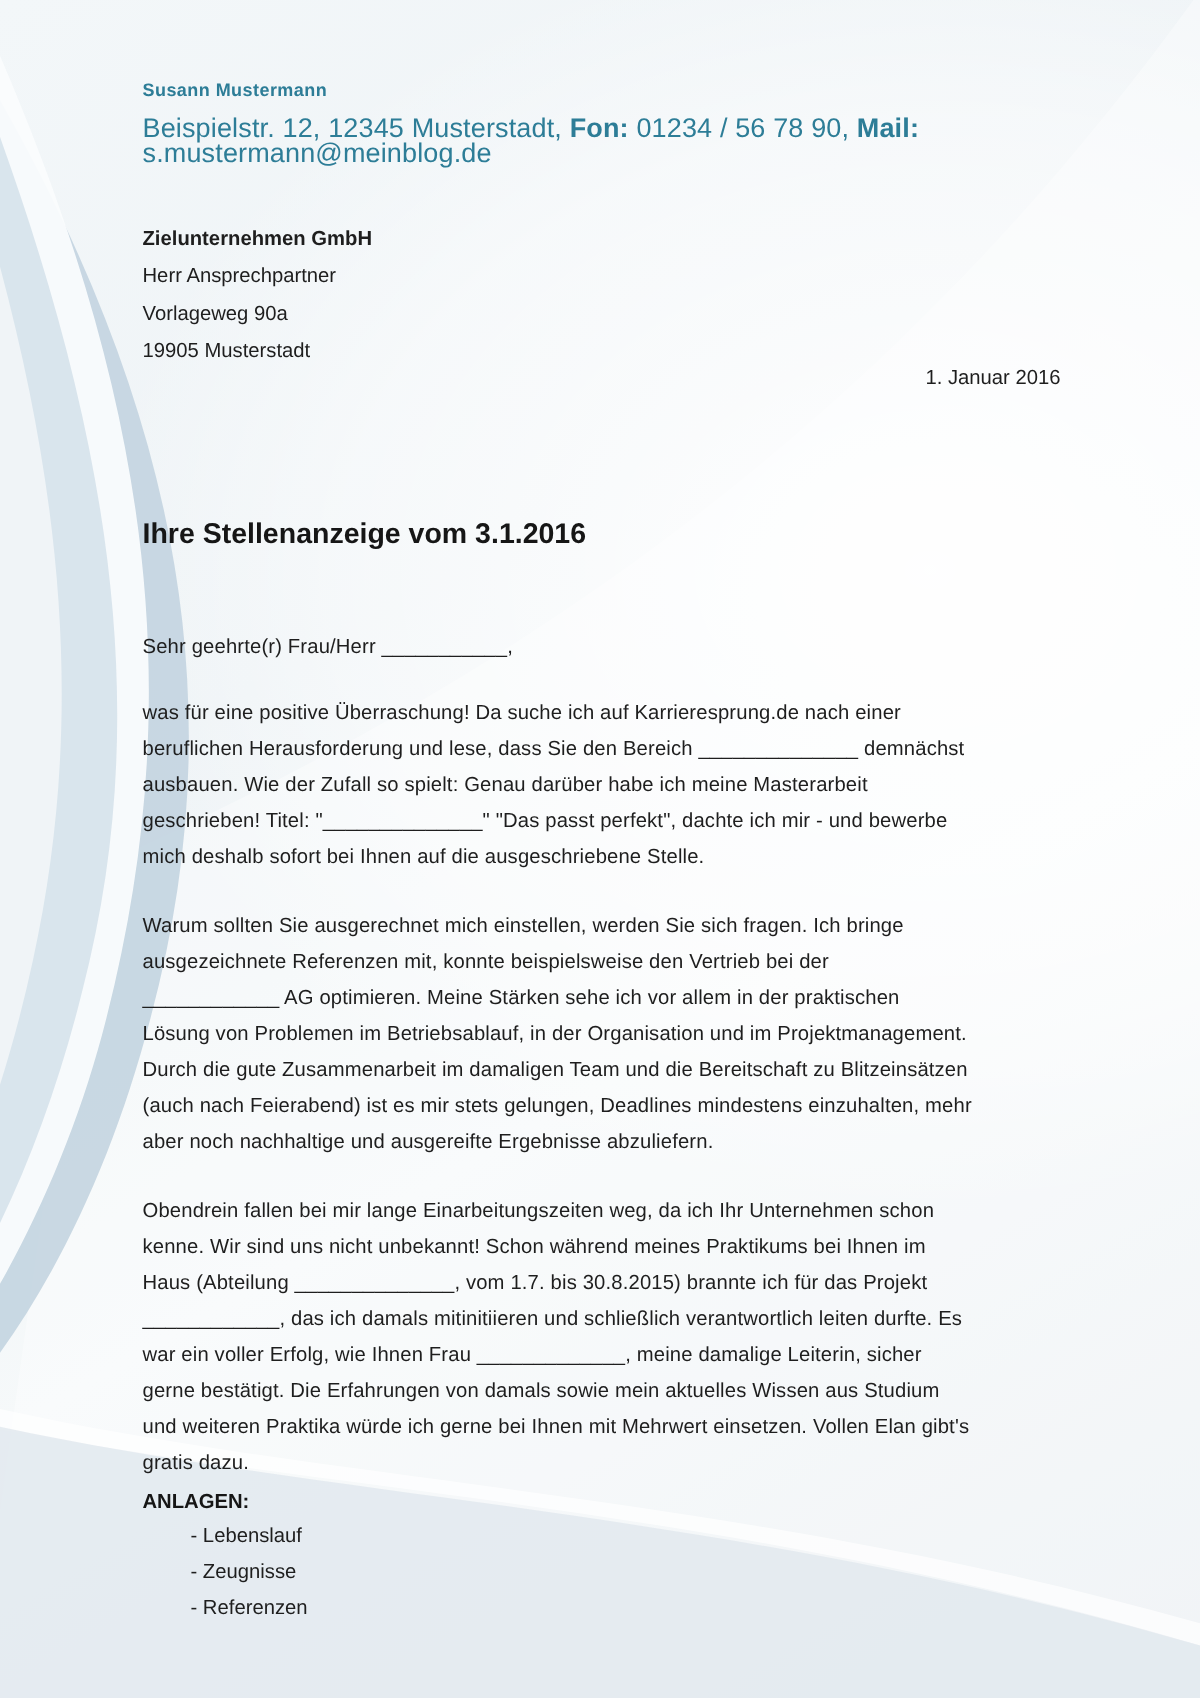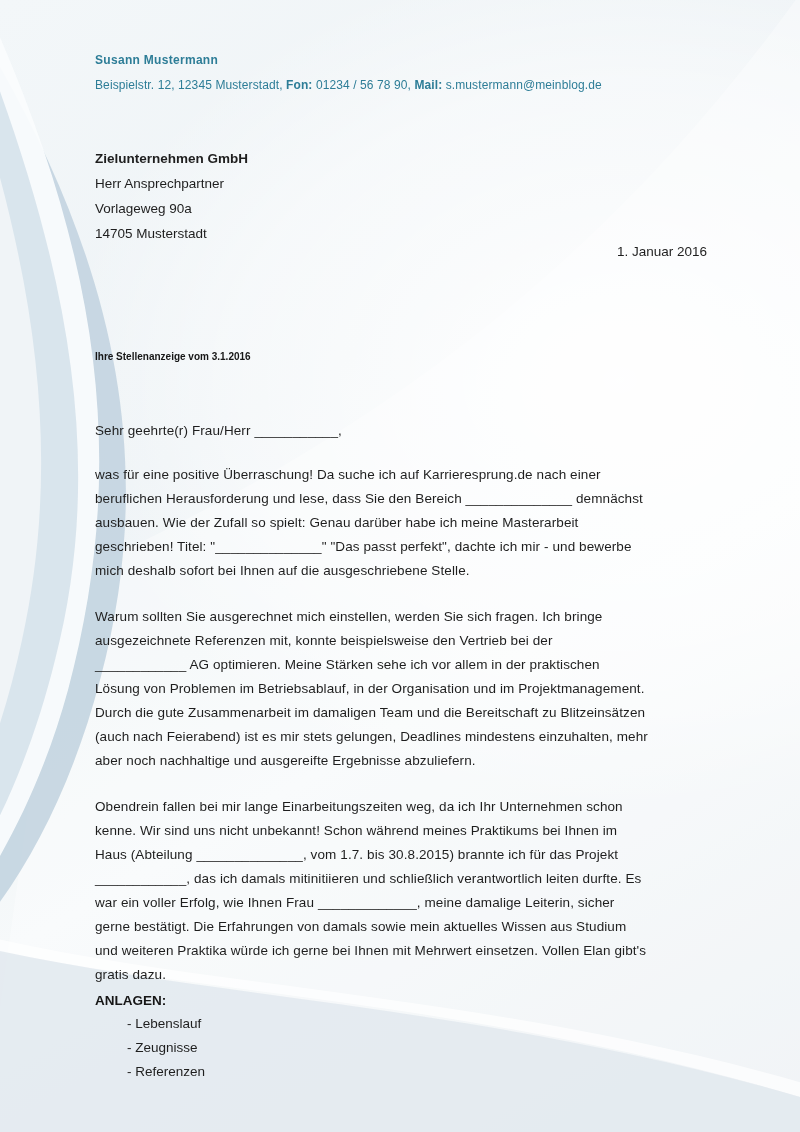--- a/index.html
+++ b/index.html
@@ -27,21 +27,21 @@
   .sender-name {
     top: 50px;
     font-size: 12px;
     font-weight: 700;
     line-height: 20px;
     letter-spacing: 0.3px;
     color: #2d7d97;
   }
   .sender-contact {
     top: 77px;
-    font-size: 12px;
+    font-size: 18px;
     line-height: 17px;
     color: #2d7d97;
     letter-spacing: 0.1px;
   }
   .sender-contact .b { font-weight: 700; }
 
   .recipient { top: 146px; font-size: 13.5px; line-height: 25px; color: #1e1e1e; }
   .recipient .r-bold { font-weight: 700; }
 
   .date-line {
@@ -57,21 +57,21 @@
     top: 318px;
     margin: 0;
     font-size: 21px;
     font-weight: 700;
     line-height: 26px;
     letter-spacing: 0.2px;
     color: #161616;
   }
   .subject-ref {
     top: 347px;
-    font-size: 10px;
+    font-size: 19px;
     font-weight: 700;
     line-height: 20px;
     color: #161616;
   }
 
   .body-text {
     width: 640px;
     font-size: 13.5px;
     line-height: 24px;
     color: #1e1e1e;
@@ -128,21 +128,21 @@
       <span class="b">Fon:</span>
       <span>01234 / 56 78 90,</span>
       <span class="b">Mail:</span>
       <span>s.mustermann@meinblog.de</span>
     </div>
 
     <div class="abs recipient">
       <div class="r-bold">Zielunternehmen GmbH</div>
       <div>Herr Ansprechpartner</div>
       <div>Vorlageweg 90a</div>
-      <div>14705 Musterstadt</div>
+      <div>19905 Musterstadt</div>
     </div>
 
     <div class="abs date-line">1. Januar 2016</div>
 
     <div class="abs subject-ref">Ihre Stellenanzeige vom 3.1.2016</div>
 
     <div class="abs body-text salutation">Sehr geehrte(r) Frau/Herr ___________,</div>
 
     <p class="abs body-text para-1">was für eine positive Überraschung! Da suche ich auf Karrieresprung.de nach einer
 beruflichen Herausforderung und lese, dass Sie den Bereich ______________ demnächst

